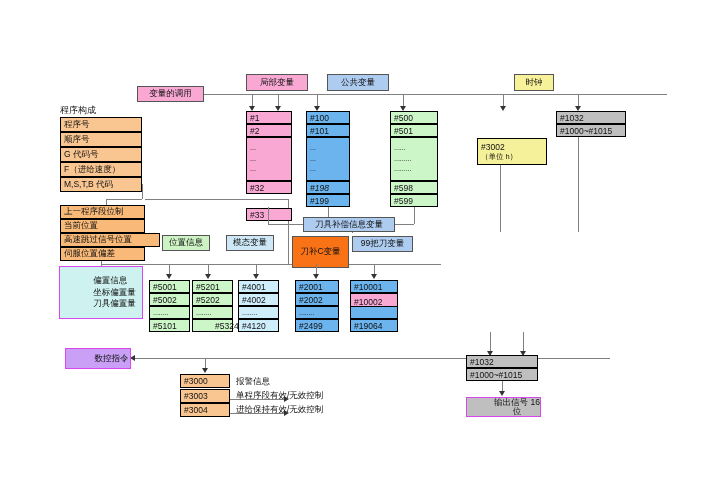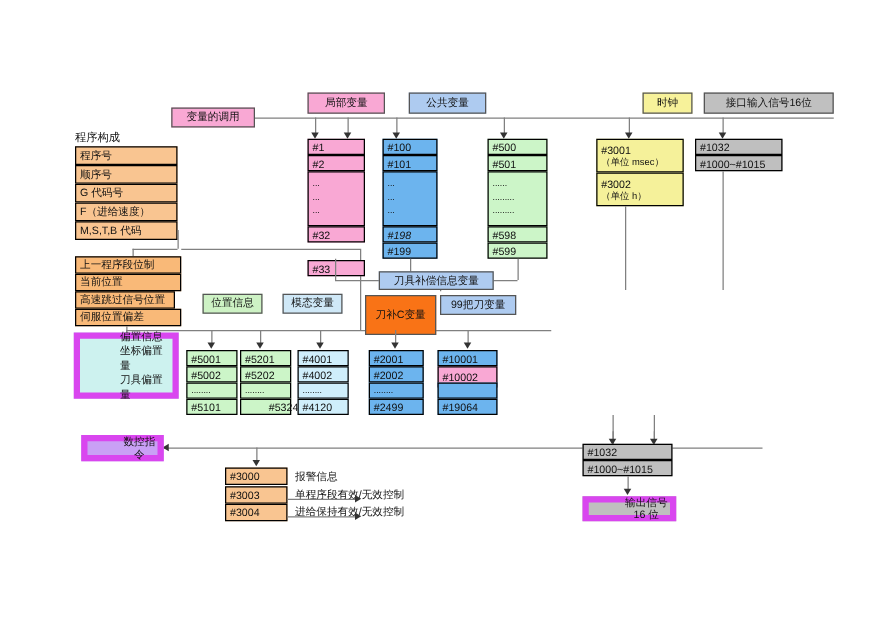--- a/index.html
+++ b/index.html
@@ -1,18 +1,18 @@
 <!DOCTYPE html>
 <html><head>
 <meta charset="utf-8">
 <style>
   html,body{margin:0;padding:0;background:#ffffff;}
   body{font-family:"Liberation Sans","DejaVu Sans",sans-serif;}
   #canvas{position:relative;width:713px;height:504px;background:#fff;overflow:hidden;}
-  .box{position:absolute;box-sizing:border-box;border:5px solid #d946ef;
+  .box{position:absolute;box-sizing:border-box;border:1px solid #d946ef;
        display:flex;align-items:center;justify-content:center;
        font-size:8.5px;line-height:1.1;text-align:center;color:#111;padding-left:27px;}
   .cell{position:absolute;box-sizing:border-box;border:1px solid #000;
         display:flex;align-items:center;padding-left:3px;
         font-size:8.5px;color:#111;}
   .lbl{position:absolute;box-sizing:border-box;border:1px solid #555;
        display:flex;align-items:center;justify-content:center;
        font-size:8.5px;color:#111;white-space:nowrap;}
   .plain{position:absolute;font-size:8.5px;color:#111;white-space:nowrap;}
   .ln{position:absolute;background:#808080;}
@@ -30,21 +30,20 @@
   .title{position:absolute;font-size:9px;color:#111;}
 </style>
 </head>
 <body>
 
 <div id="canvas">
 
   <div class="lbl" style="left:246px;top:74px;width:62px;height:17px;background:#f9a8d4;">局部变量</div>
   <div class="lbl" style="left:327px;top:74px;width:62px;height:17px;background:#aecbf0;">公共变量</div>
   <div class="lbl" style="left:514px;top:74px;width:40px;height:17px;background:#f7f29a;">时钟</div>
-  <div class="lbl" style="left:563px;top:74px;width:104px;height:17px;background:#c0c0c0;">接口输入信号16位</div>
 
   <div class="lbl" style="left:137px;top:86px;width:67px;height:16px;background:#f9a8d4;">变量的调用</div>
 
   <div class="ln lnh" style="left:204px;top:94px;width:463px;"></div>
 
   <div class="ln lnv" style="left:252px;top:94px;height:14px;"></div>
   <div class="arrow" style="left:248.5px;top:106px;"></div>
   <div class="ln lnv" style="left:278px;top:94px;height:14px;"></div>
   <div class="arrow" style="left:274.5px;top:106px;"></div>
   <div class="ln lnv" style="left:317px;top:94px;height:14px;"></div>
@@ -63,21 +62,21 @@
   <div class="cell" style="left:60px;top:147px;width:82px;height:15px;background:#f9c591;">G 代码号</div>
   <div class="cell" style="left:60px;top:162px;width:82px;height:15px;background:#f9c591;">F（进给速度）</div>
   <div class="cell" style="left:60px;top:177px;width:82px;height:15px;background:#f9c591;">M,S,T,B 代码</div>
 
   <div class="ln lnv" style="left:142px;top:184px;height:15px;"></div>
   <div class="ln lnh" style="left:106px;top:199px;width:36px;"></div>
   <div class="ln lnv" style="left:106px;top:199px;height:6px;"></div>
 
   <div class="cell" style="left:60px;top:205px;width:85px;height:14px;background:#f9b978;">上一程序段位制</div>
   <div class="cell" style="left:60px;top:219px;width:85px;height:14px;background:#f9b978;">当前位置</div>
-  <div class="cell" style="left:60px;top:233px;width:80px;height:14px;background:#f9b978;">高速跳过信号位置</div>
+  <div class="cell" style="left:60px;top:233px;width:100px;height:14px;background:#f9b978;">高速跳过信号位置</div>
   <div class="cell" style="left:60px;top:247px;width:85px;height:14px;background:#f9b978;">伺服位置偏差</div>
 
   <div class="box" style="left:59px;top:266px;width:84px;height:53px;background:#cdf2ef;">
     <span class="multi">
       <span>偏置信息</span><br>
       <span>坐标偏置量</span><br>
       <span>刀具偏置量</span>
     </span>
   </div>
 
@@ -97,24 +96,20 @@
   <div class="cell" style="left:306px;top:137px;width:44px;height:44px;background:#6cb4ee;flex-direction:column;align-items:flex-start;justify-content:center;line-height:1.5;font-size:7px;">...<br>...<br>...</div>
   <div class="cell" style="left:306px;top:181px;width:44px;height:13px;background:#6cb4ee;font-style:italic;">#198</div>
   <div class="cell" style="left:306px;top:194px;width:44px;height:13px;background:#6cb4ee;">#199</div>
 
   <div class="cell" style="left:390px;top:111px;width:48px;height:13px;background:#ccf5c8;">#500</div>
   <div class="cell" style="left:390px;top:124px;width:48px;height:13px;background:#ccf5c8;">#501</div>
   <div class="cell" style="left:390px;top:137px;width:48px;height:44px;background:#ccf5c8;flex-direction:column;align-items:flex-start;justify-content:center;line-height:1.5;font-size:7px;">......<br>.........<br>.........</div>
   <div class="cell" style="left:390px;top:181px;width:48px;height:13px;background:#ccf5c8;">#598</div>
   <div class="cell" style="left:390px;top:194px;width:48px;height:13px;background:#ccf5c8;">#599</div>
 
-  <div class="cell" style="left:477px;top:111px;width:70px;height:27px;background:#f5f19a;flex-direction:column;align-items:flex-start;justify-content:center;">
-    <span>#3001</span>
-    <span style="font-size:7.5px;">（单位 msec）</span>
-  </div>
   <div class="cell" style="left:477px;top:138px;width:70px;height:27px;background:#f5f19a;flex-direction:column;align-items:flex-start;justify-content:center;">
     <span>#3002</span>
     <span style="font-size:7.5px;">（单位 h）</span>
   </div>
 
   <div class="cell" style="left:556px;top:111px;width:70px;height:13px;background:#bfbfbf;">#1032</div>
   <div class="cell" style="left:556px;top:124px;width:70px;height:13px;background:#bfbfbf;">#1000~#1015</div>
 
   <div class="ln lnv" style="left:268px;top:207px;height:17px;"></div>
   <div class="ln lnv" style="left:328px;top:207px;height:17px;"></div>

